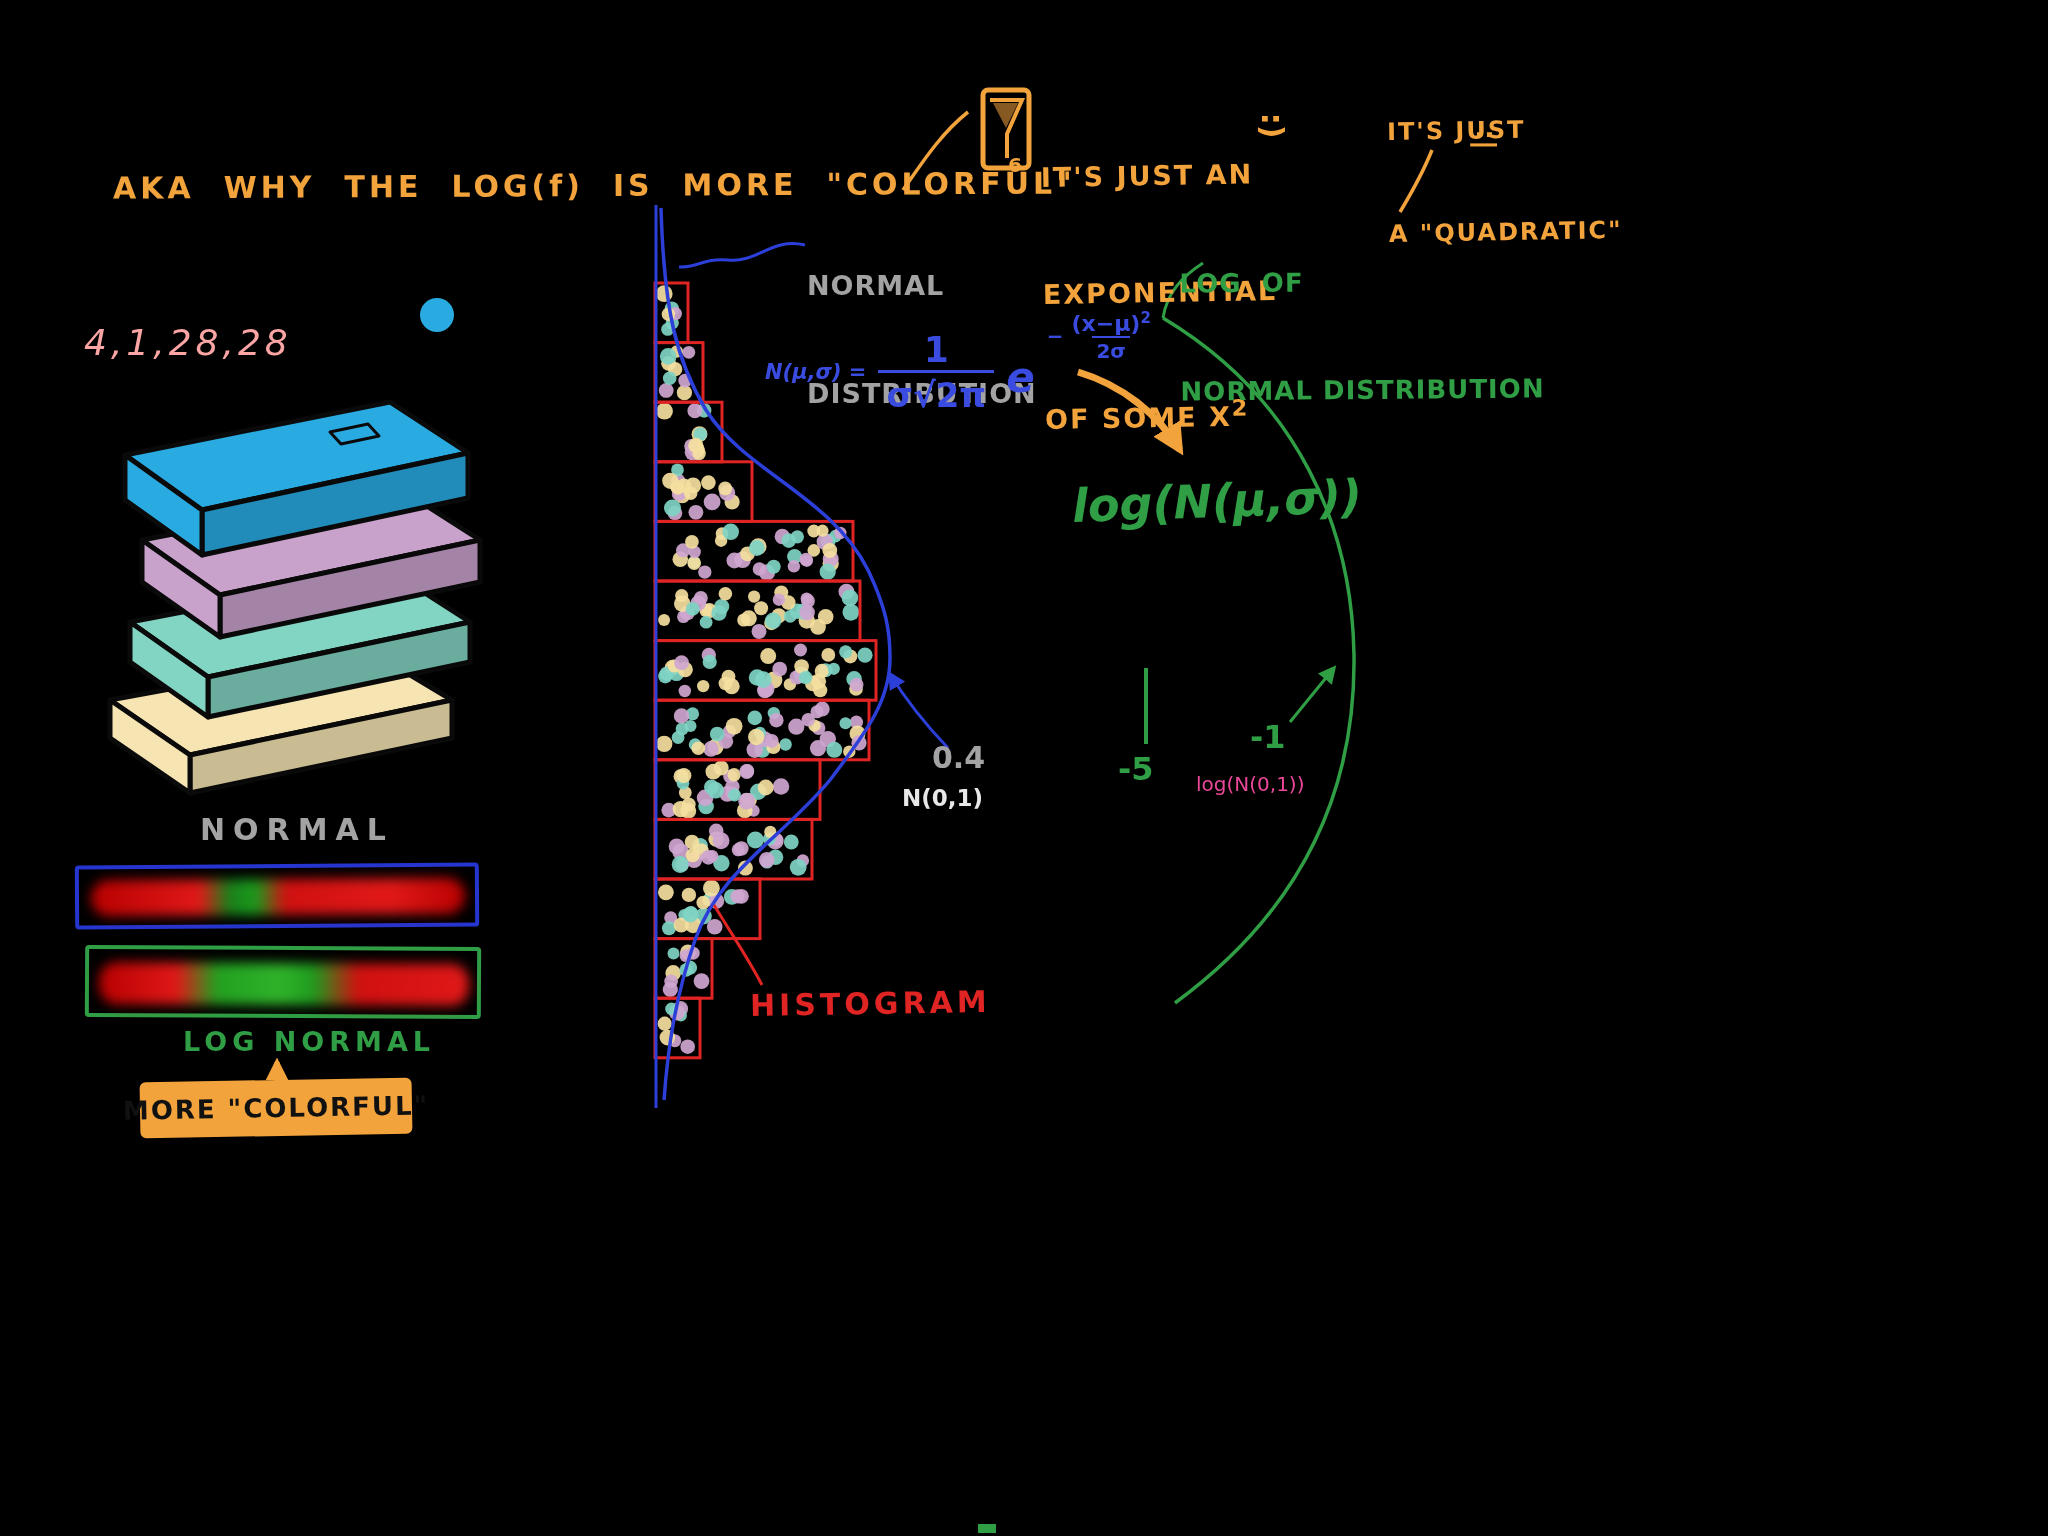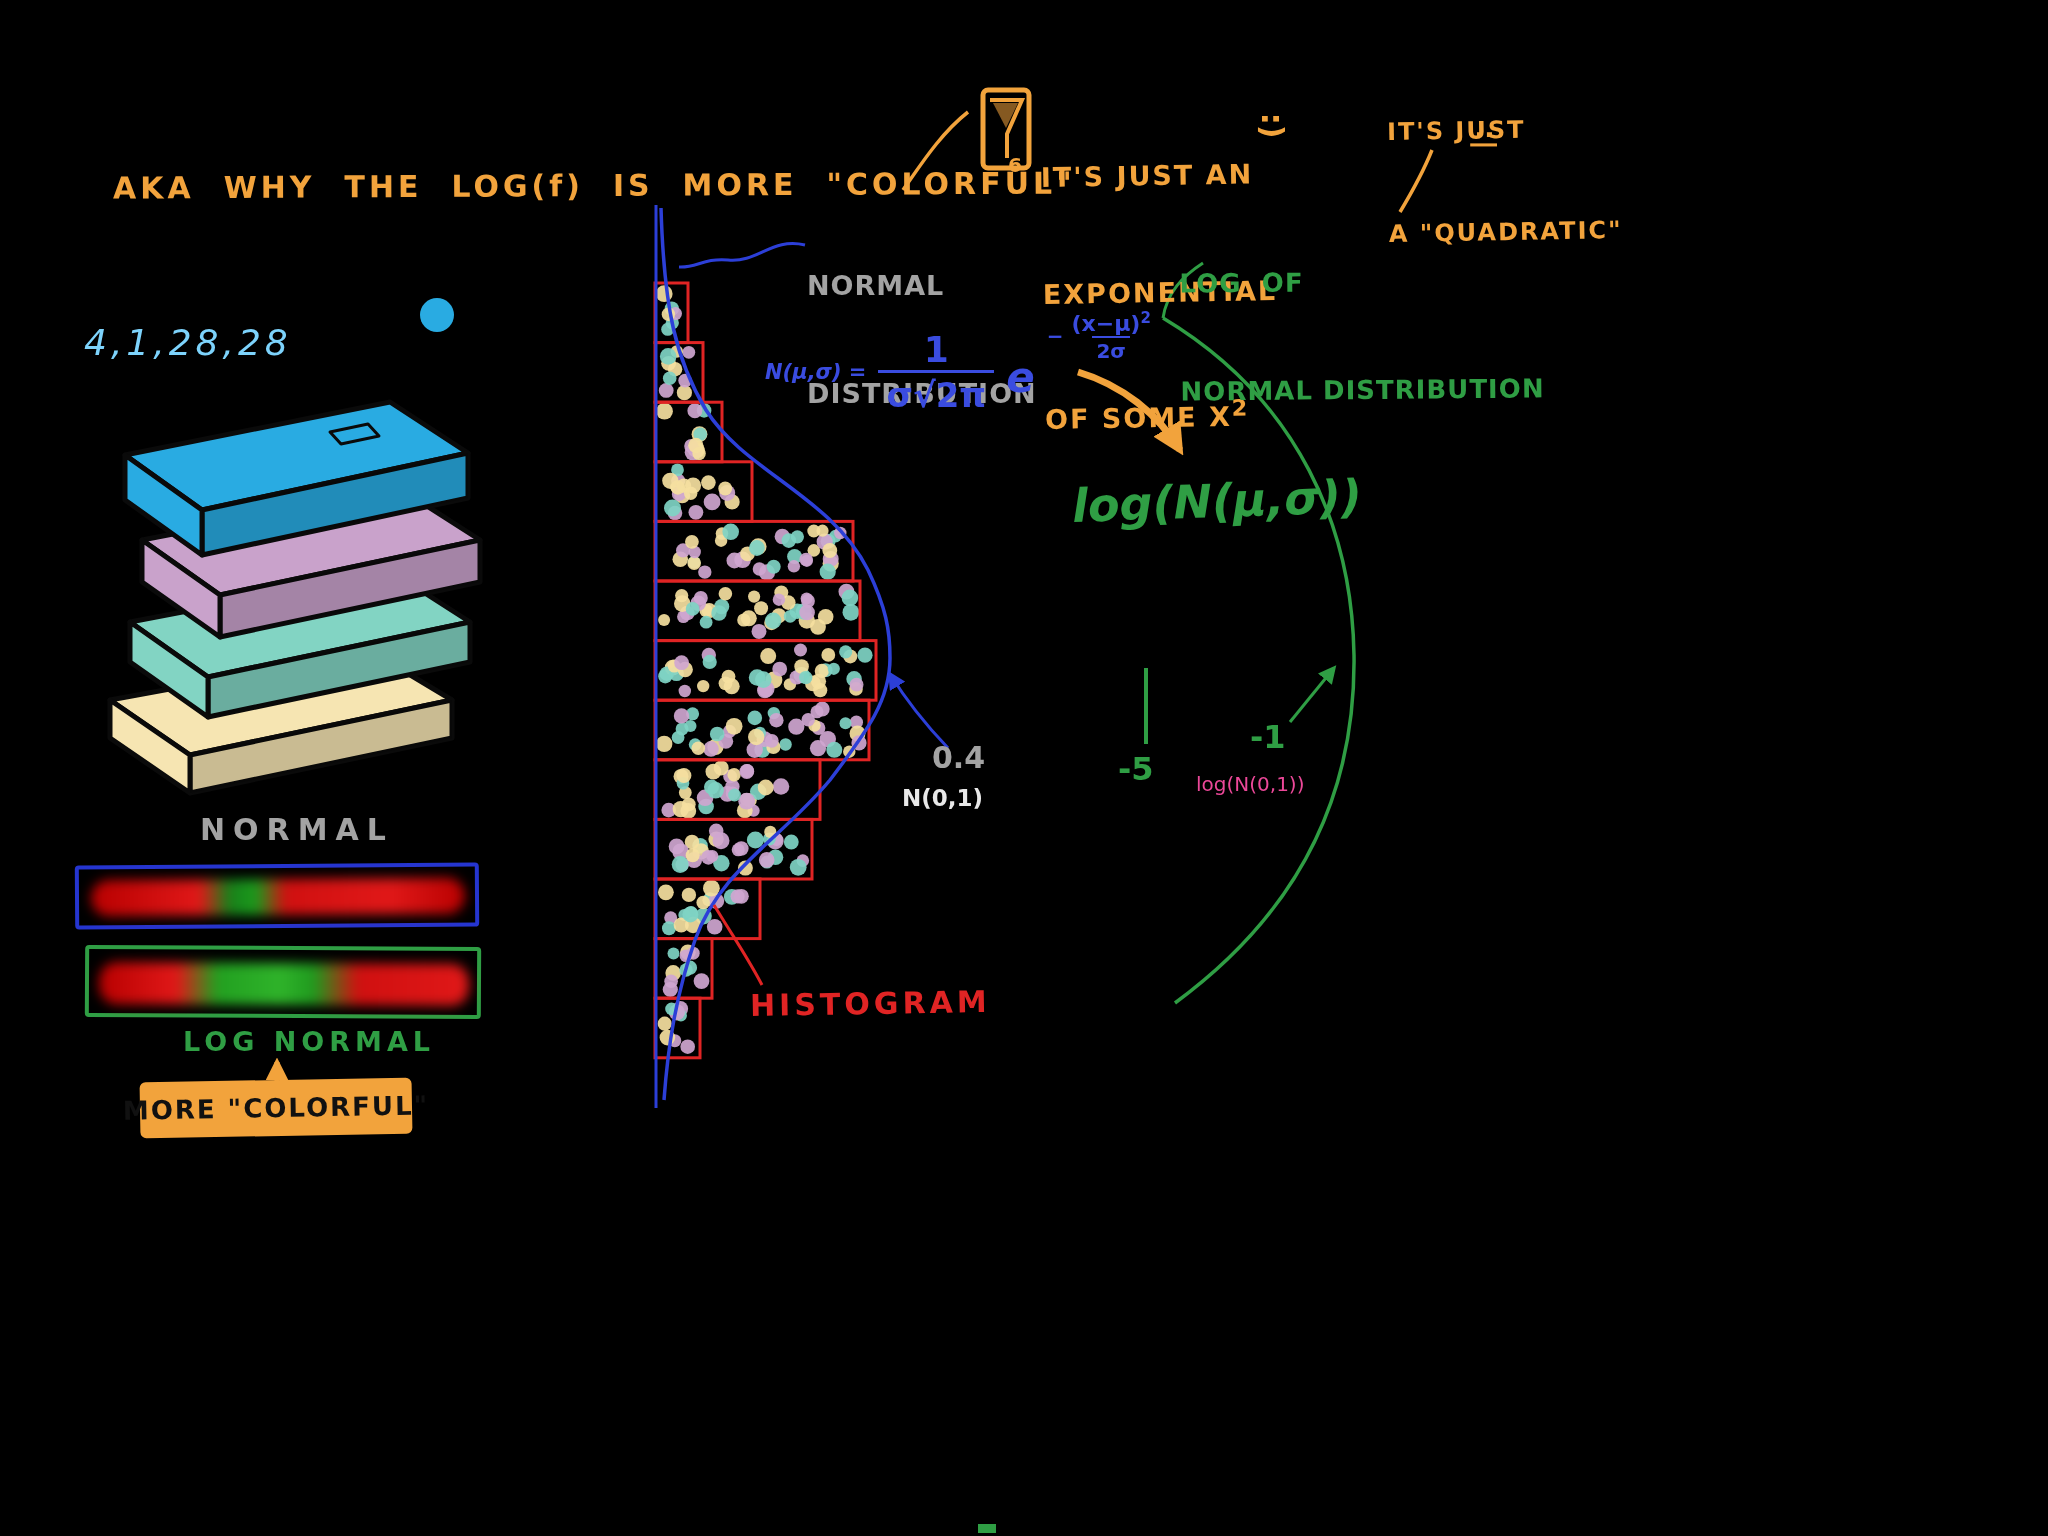--- a/index.html
+++ b/index.html
@@ -6,21 +6,21 @@
   html,body { width:2048px; height:1536px; background:#000; overflow:hidden;
               font-family:"DejaVu Sans", sans-serif; }
   .canvas { position:relative; width:2048px; height:1536px; background:#000; }
   .abs { position:absolute; white-space:pre; }
   svg.overlay { position:absolute; left:0; top:0; width:2048px; height:1536px; }
 
   .orange { color:#f2a33c; }
   .blue   { color:#a3a3a3; }
   .green  { color:#2f9e44; }
   .red    { color:#e02424; }
-  .gray   { color:#7dd3fc; }
+  .gray   { color:#fca5a5; }
   .white  { color:#e8e8e8; }
 
   .title { left:113px; top:168px; font-size:30px; font-weight:bold; letter-spacing:4px; transform:rotate(-0.3deg); }
 
   .exp-note { left:1043px; top:78px; font-size:27px; font-weight:bold; letter-spacing:2px; line-height:39px; transform:rotate(-1deg); }
   .quad-note { left:1388px; top:45px; font-size:24px; font-weight:bold; letter-spacing:2px; line-height:34px; transform:rotate(-1deg); }
   .smiley { position:absolute; display:inline-block; transform:rotate(90deg); font-weight:bold; }
   .smiley-exp { left:1260px; top:108px; font-size:30px; }
   .smiley-quad { left:1476px; top:124px; font-size:27px; }
 

